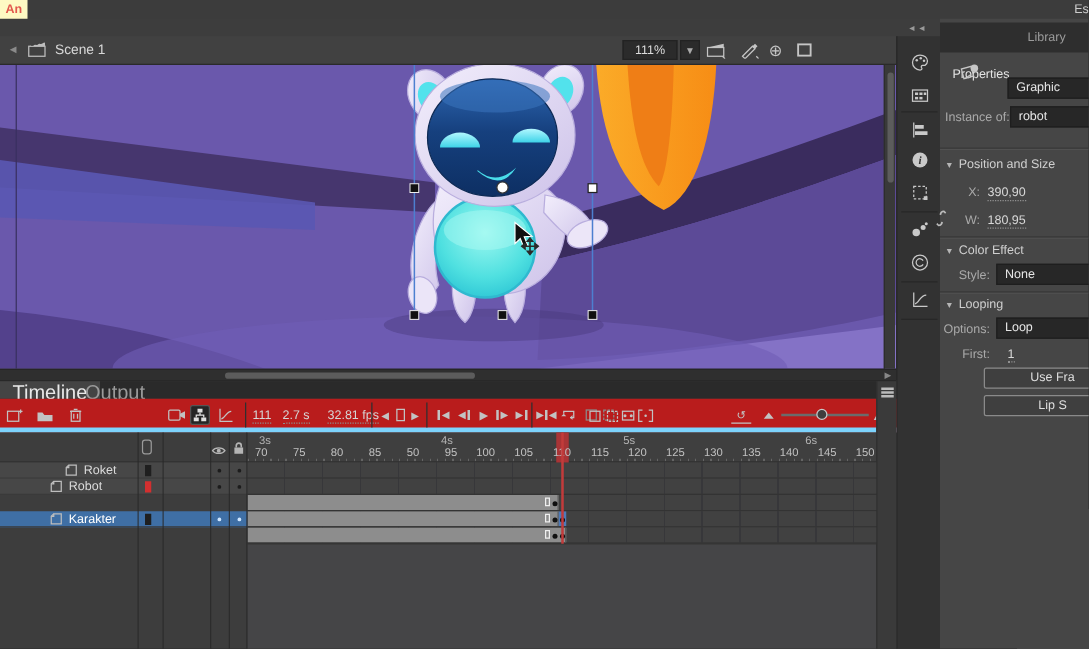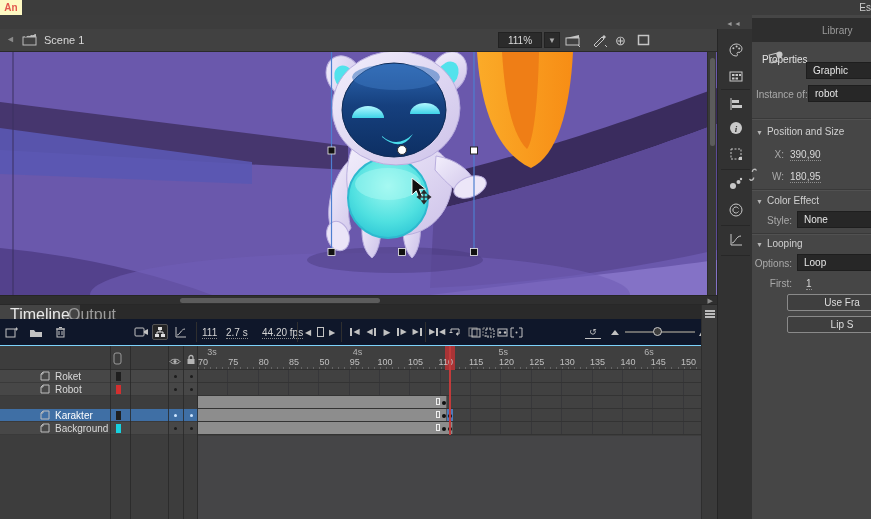--- a/index.html
+++ b/index.html
@@ -59,21 +59,21 @@
   .sect-hdr .tri{font-size:7px;color:#b5b5b5;margin-right:4px;}
   .pdivider{position:absolute;left:0;width:119px;height:1px;background:#393939;box-shadow:0 1px 0 #515151;}
   .pbtn{position:absolute;left:35px;width:110px;height:17px;background:#3f3f3f;border:1px solid #8a8a8a;
     border-radius:2px;color:#dedede;font-size:10px;display:flex;align-items:center;justify-content:center;}
 
   
   #tl{left:0;top:304px;width:717px;height:215px;background:#3d3d3d;border-top:1px solid #282828;}
   #tl-tabstrip{position:absolute;left:0;top:0;width:717px;height:14px;background:#2a2a2a;}
   .tltab{position:absolute;top:0;height:14px;padding:1px 10px;font-size:16px;color:#9b9b9b;}
   .tltab.active{background:#444444;color:#e8e8e8;}
-  #tl-toolbar{position:absolute;left:0;top:14px;width:717px;height:27px;background:#0f172a;border-bottom:1px solid #7dd3fc;}
+  #tl-toolbar{position:absolute;left:0;top:14px;width:717px;height:27px;background:#b91c1c;border-bottom:4px solid #7dd3fc;}
   .tb-ic{position:absolute;top:5px;width:16px;height:16px;display:flex;align-items:center;justify-content:center;
     color:#c2c2c2;font-size:9px;}
   .tb-sep{position:absolute;top:3px;width:1px;height:20px;background:#2f2f2f;}
   .tb-hot{position:absolute;top:8px;font-size:10px;color:#d5d5d5;border-bottom:1px dotted #8d8d8d;}
   .bar-ic{display:flex;align-items:center;gap:1px;}
   .bar-ic .bar{width:2px;height:8px;background:#c2c2c2;}
   .bar-ic .tri{font-size:8px;color:#c2c2c2;line-height:8px;}
   #tb-parent{background:#252525;border:1px solid #555;border-radius:2px;}
   #zoom-slider{position:absolute;top:12px;left:625px;width:70px;height:2px;background:#6b6b6b;}
   #zoom-knob{position:absolute;top:-4px;left:28px;width:9px;height:9px;border:1px solid #c9c9c9;border-radius:50%;background:#3d3d3d;}
@@ -86,21 +86,21 @@
   .layer-row.selected{background:#3f6fa5;color:#ffffff;}
   .layer-row .licon{margin-left:40px;margin-right:5px;display:flex;}
   .lswatch{position:absolute;left:116px;top:2px;width:5px;height:9px;}
   .ldot{position:absolute;top:5px;width:3px;height:3px;border-radius:50%;background:#1c1c1c;}
   .layer-row.selected .ldot{background:#cfe6ff;}
   .col-line{position:absolute;width:1px;background:rgba(40,40,40,.8);}
 
   
   #ruler{position:absolute;left:198px;top:41px;width:503px;height:24px;background:#3f3f3f;border-bottom:1px solid #303030;overflow:hidden;}
   .sec-label{position:absolute;top:1px;font-size:9px;color:#b3b3b3;}
-  .frame-num{position:absolute;top:11px;width:22px;text-align:center;font-size:9px;color:#c0c0c0;z-index:3;}
+  .frame-num{position:absolute;top:11px;width:22px;text-align:right;font-size:9px;color:#c0c0c0;z-index:3;}
   #ruler-ticks{position:absolute;left:0;top:21px;width:503px;height:2px;
     background:repeating-linear-gradient(90deg,#8a8a8a 0 1px,transparent 1px 6.07px);opacity:.5;}
   .frames-row{position:absolute;left:198px;width:503px;height:13px;overflow:hidden;
     background:repeating-linear-gradient(90deg,#414141 0 29.35px,#37373a 29.35px 30.35px);
     border-bottom:1px solid #333;}
   .fspan{position:absolute;left:0;top:0;height:12px;background:#8d8d8d;border-right:1px solid #5a5a5a;}
   .end-marker{position:absolute;top:2px;width:4px;height:7px;border:1px solid #efefef;background:transparent;}
   .kf-dot{position:absolute;top:5px;width:4px;height:4px;border-radius:50%;background:#101010;}
   .sel-cell{position:absolute;top:0;width:6px;height:12px;background:#4e7ab8;}
   #playhead-box{position:absolute;top:41px;width:10px;height:24px;background:#a93436;z-index:2;}
@@ -411,21 +411,21 @@
       </span>
       <span class="tb-ic" style="left:172px;">
         <svg width="13" height="12" viewBox="0 0 13 12">
             <path d="M2 1 V11 H12" fill="none" stroke="#c2c2c2"></path>
             <path d="M3 9 C6 9 7 3 11 3" fill="none" stroke="#c2c2c2"></path>
           </svg>
       </span>
       <div class="tb-sep" style="left:196px;"></div>
       <span class="tb-hot" style="left:202px;">111</span>
       <span class="tb-hot" style="left:226px;">2.7 s</span>
-      <span class="tb-hot" style="left:262px;">44.20 fps</span>
+      <span class="tb-hot" style="left:262px;">32.81 fps</span>
       <div class="tb-sep" style="left:297px;"></div>
       <span class="tb-ic" style="left:300px;font-size:8px;">◀</span>
       <span class="tb-ic" style="left:312px;">
           <span style="width:7px;height:10px;border:1.3px solid #c2c2c2;display:inline-block;"></span>
         </span>
       <span class="tb-ic" style="left:324px;font-size:8px;">▶</span>
       <div class="tb-sep" style="left:341px;"></div>
       <span class="tb-ic bar-ic" style="left:347px;">
           <span class="bar"></span>
           <span class="tri">◀</span>
@@ -537,21 +537,21 @@
         <span class="frame-num" style="left: 418.9px;">140</span>
         <span class="frame-num" style="left: 449.25px;">145</span>
         <span class="frame-num" style="left: 479.6px;">150</span>
       </div>
 
     <div id="tl-belowfill"></div>
     <div id="tl-rightstrip">
       <span id="tl-menu"></span>
     </div>
   <div id="playhead-box" style="left: 444.87px;"></div>
-      <div class="layer-row" style="top: 65px;">
+      <div class="layer-row" style="top: 65px; padding-left: 12px;">
         <span class="licon">
           <svg width="10" height="10" viewBox="0 0 10 10">
             <path d="M1 9 V3 l2 -2 h6 v8 Z" fill="none" stroke="#bdbdbd"></path>
             <path d="M3 1 v2 h-2" fill="none" stroke="#bdbdbd"></path>
           </svg>
         </span>
         <span>Roket</span>
         <span class="lswatch" style="background: rgb(31, 31, 31);"></span>
         <span class="ldot" style="left: 174px;"></span>
         <span class="ldot" style="left: 190px;"></span>
@@ -588,32 +588,20 @@
         <span class="ldot" style="left: 190px;"></span>
       </div>
       <div class="frames-row" style="top: 104px;">
         <div class="fspan" style="width: 248.87px;"></div>
         <div class="end-marker" style="left: 237.73px;"></div>
         <div class="kf-dot" style="left: 244.3px;"></div>
         <div class="sel-cell" style="left: 248.87px;">
           <div class="kf-dot" style="left: 1px;"></div>
         </div>
       </div>
-      <div class="layer-row" style="top: 117px;">
-        <span class="licon">
-          <svg width="10" height="10" viewBox="0 0 10 10">
-            <path d="M1 9 V3 l2 -2 h6 v8 Z" fill="none" stroke="#bdbdbd"></path>
-            <path d="M3 1 v2 h-2" fill="none" stroke="#bdbdbd"></path>
-          </svg>
-        </span>
-        <span>Background</span>
-        <span class="lswatch" style="background: rgb(23, 209, 224);"></span>
-        <span class="ldot" style="left: 174px;"></span>
-        <span class="ldot" style="left: 190px;"></span>
-      </div>
       <div class="frames-row" style="top: 117px;">
         <div class="fspan" style="width: 254.94px;"></div>
         <div class="end-marker" style="left: 237.73px;"></div>
         <div class="kf-dot" style="left: 244.3px;"></div>
         <div class="kf-dot" style="left: 250.37px;"></div>
       </div>
       <div id="playhead-line" style="left: 449.405px; top: 41px; height: 89px;"></div>
       <div class="col-line" style="left: 110px; top: 41px; height: 174px;"></div>
       <div class="col-line" style="left: 130px; top: 41px; height: 174px;"></div>
       <div class="col-line" style="left: 168px; top: 41px; height: 174px;"></div>

